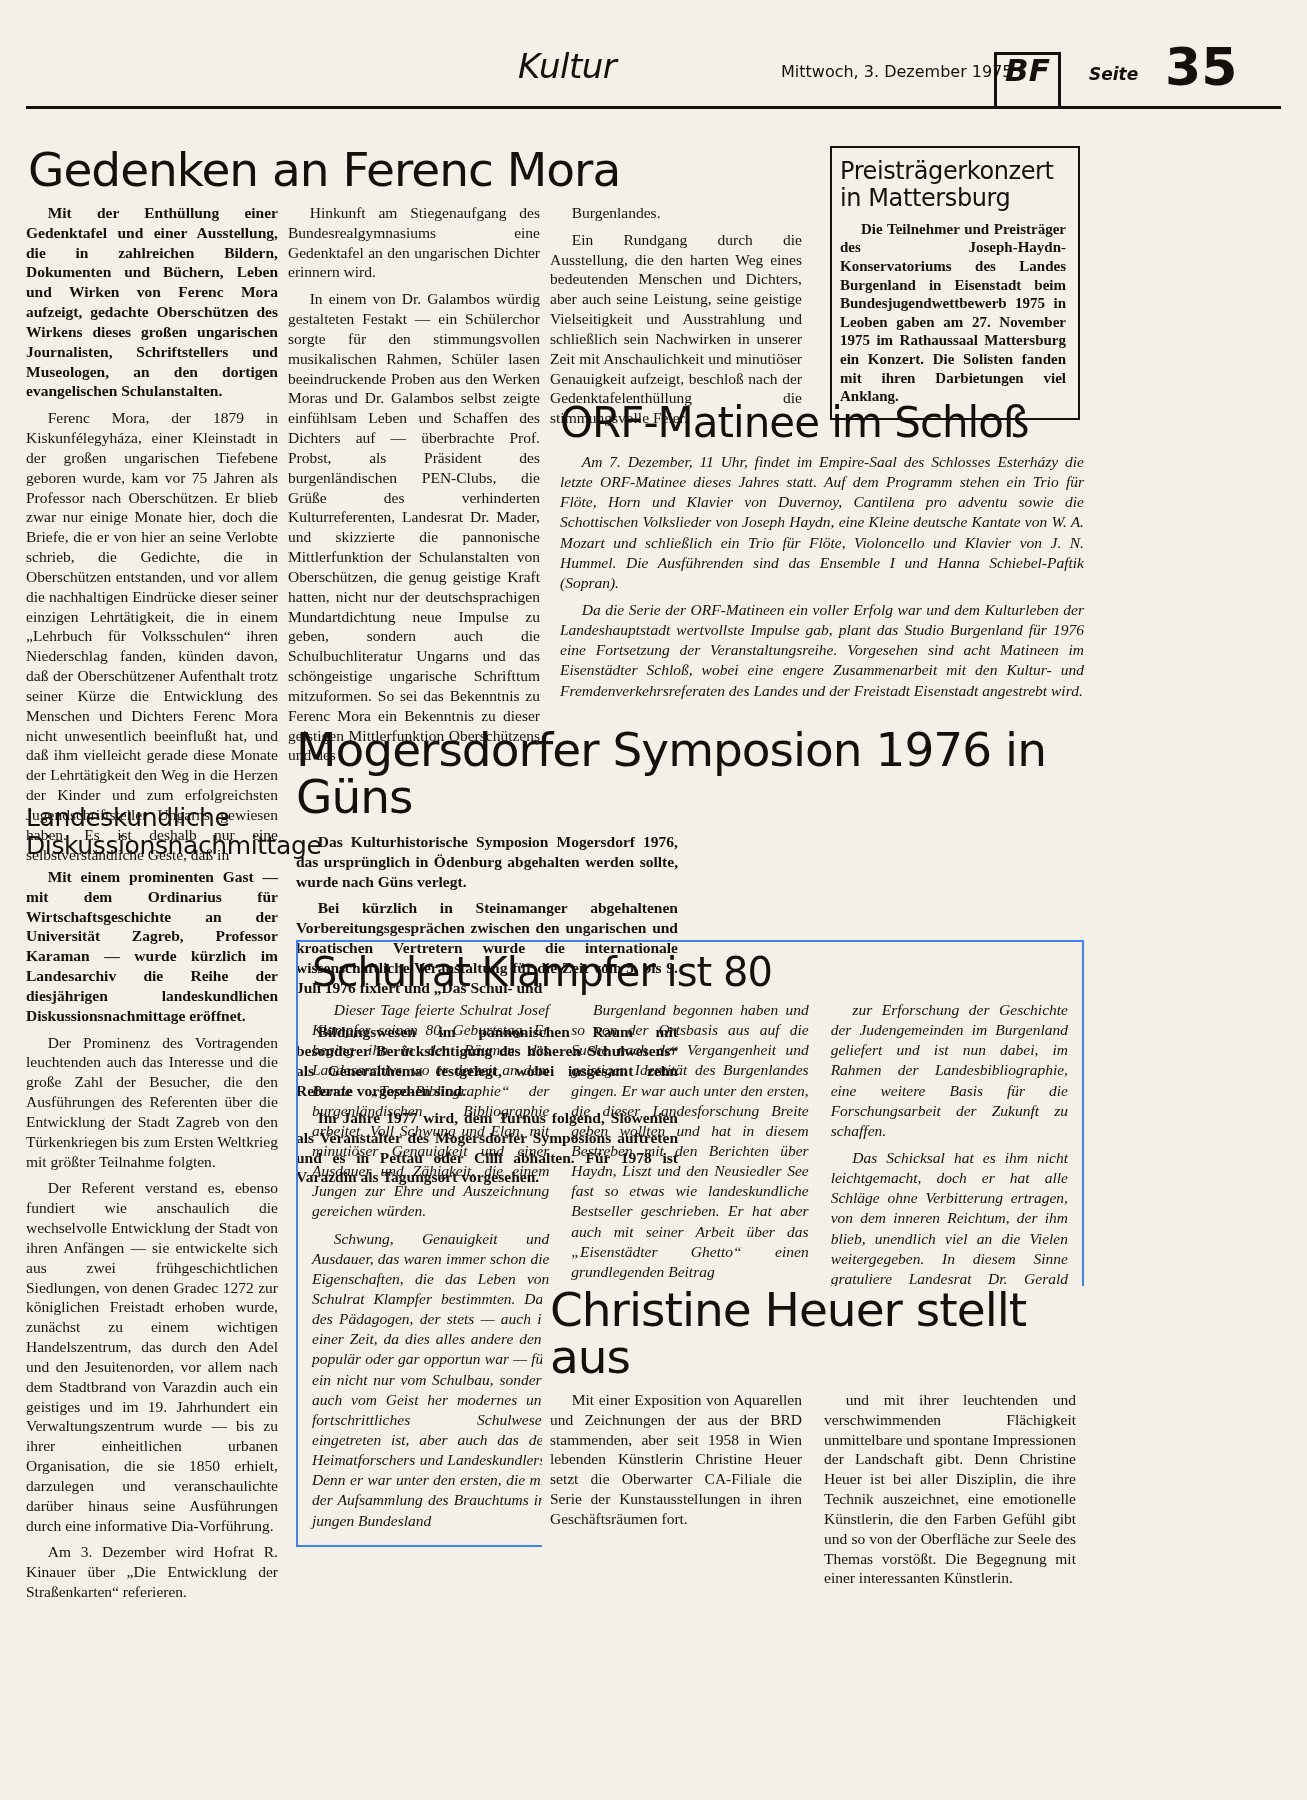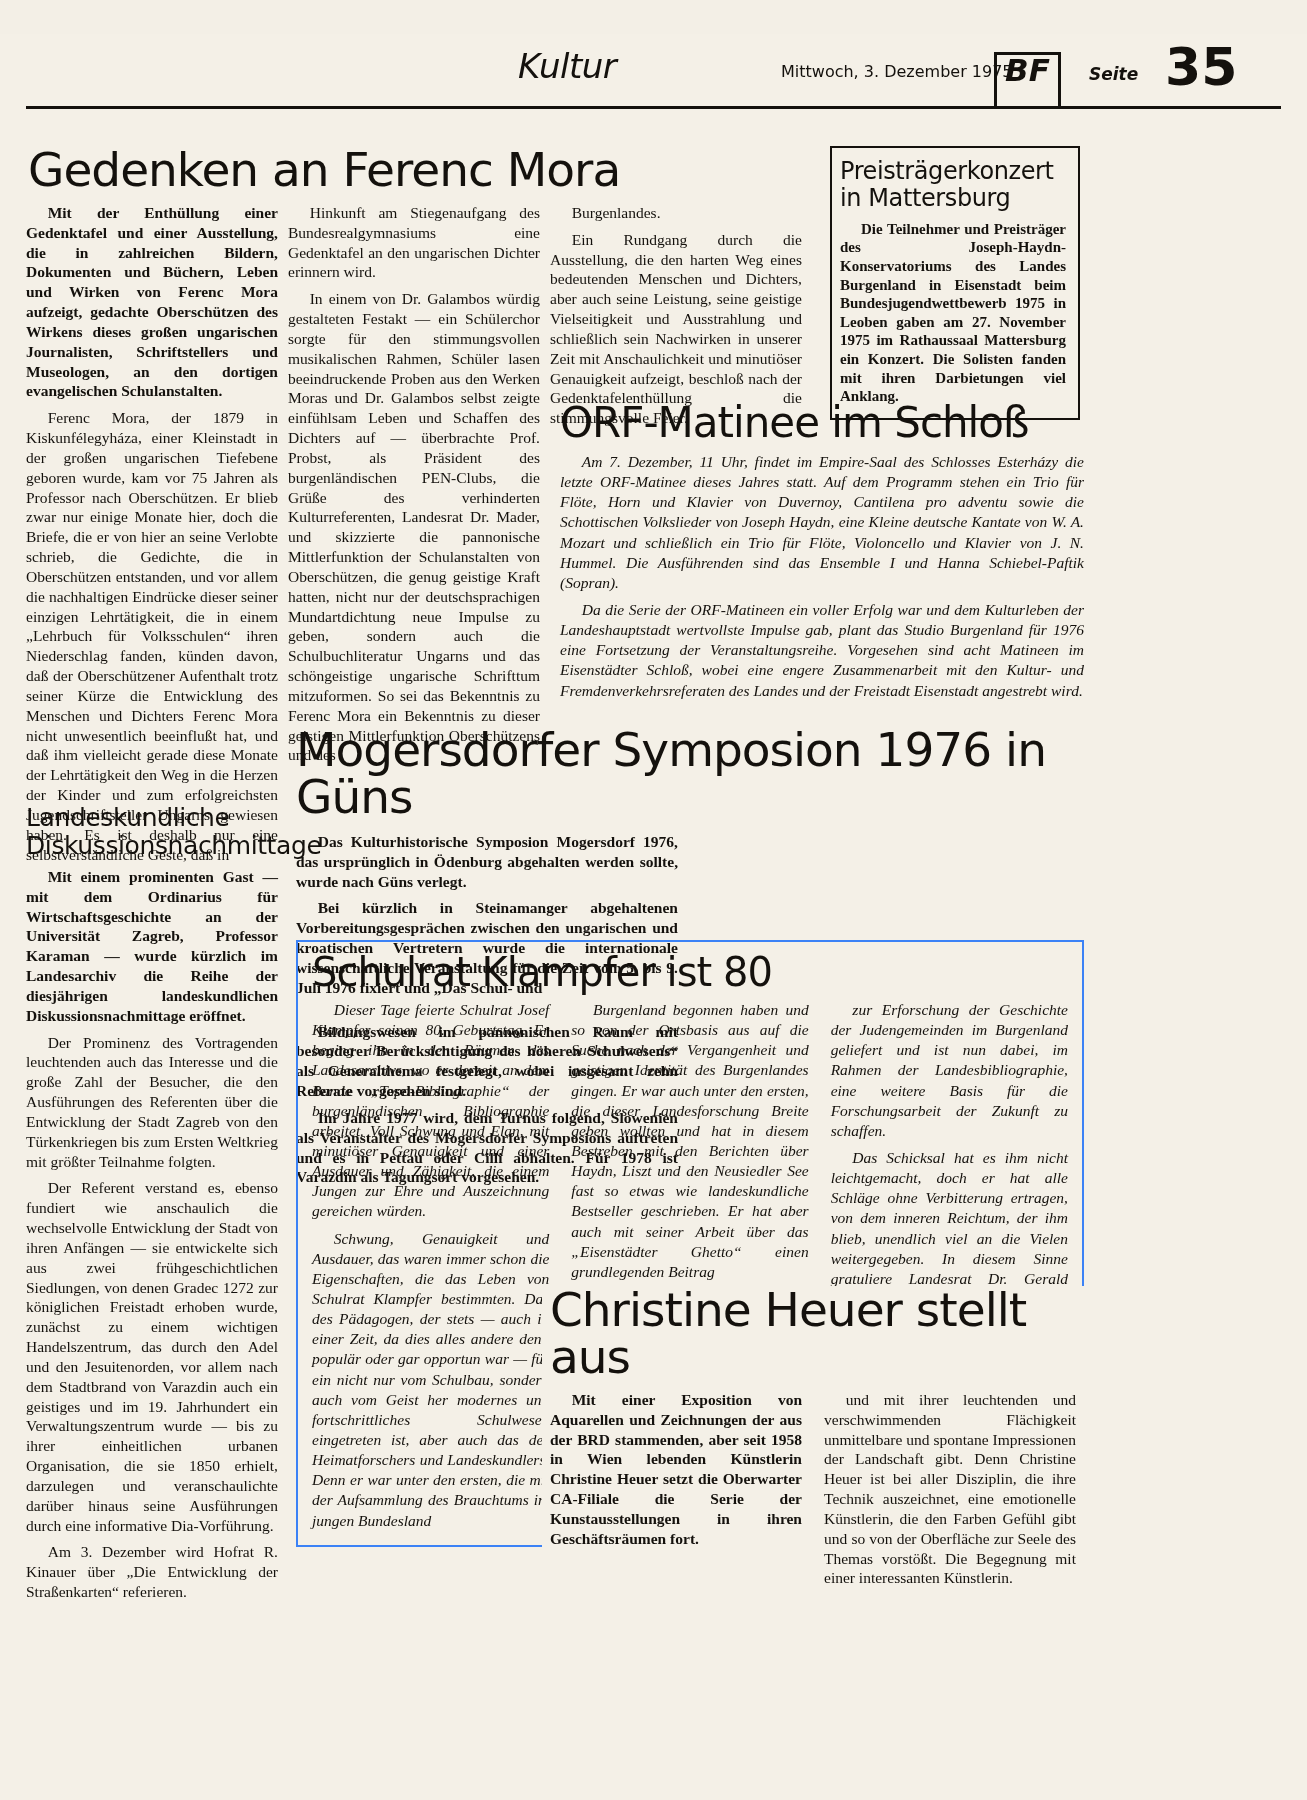--- a/index.html
+++ b/index.html
@@ -200,21 +200,21 @@
   
   .art-heuer {
     position: absolute;
     left: 542px; top: 1252px;
     width: 545px;
     background: #f4f0e7;
     padding-left: 8px;
   }
   .heuer-cols { display: flex; gap: 22px; margin-top: 10px; }
   .heuer-cols .col { width: 252px; }
-  .heuer-cols p.lead { font-weight: bold; }
+  .heuer-cols p.lead { font-weight: normal; }
 </style>
 </head>
 <body>
 
 <div class="page">
 
   <div class="masthead">
     <div class="masthead-kultur">Kultur</div>
     <div class="masthead-date">Mittwoch, 3. Dezember 1975</div>
     <div class="masthead-bf">BF</div>

